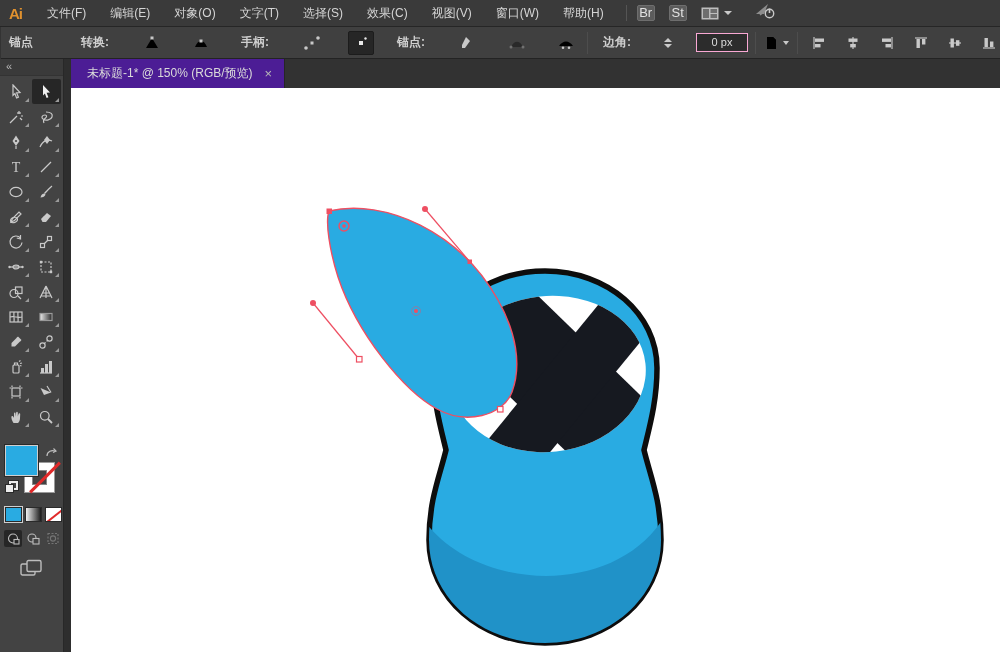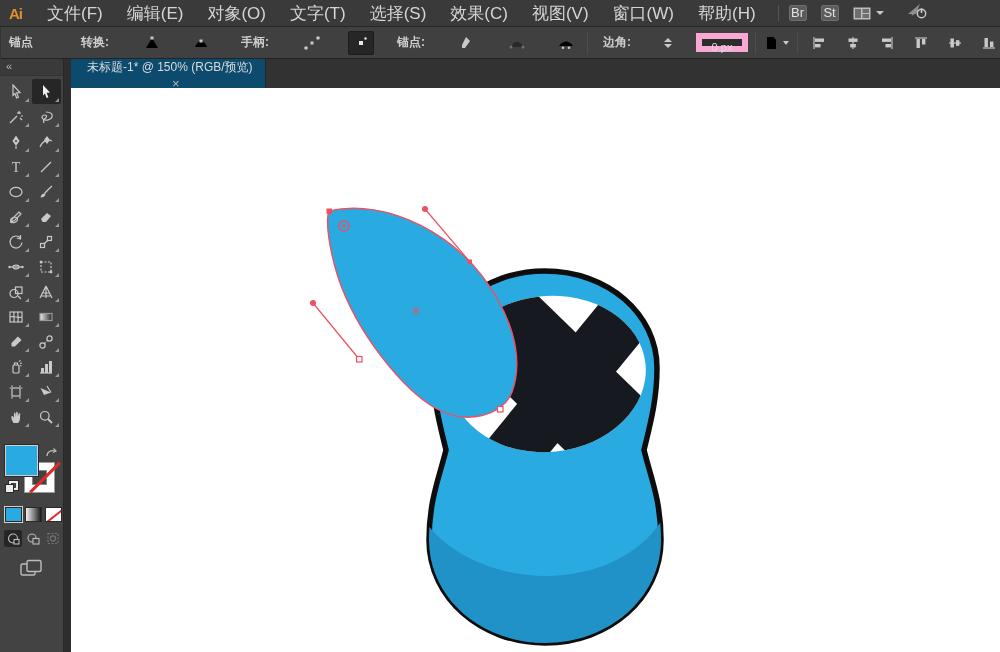--- a/index.html
+++ b/index.html
@@ -3,41 +3,41 @@
 <meta charset="utf-8">
 <style>
   * { margin:0; padding:0; box-sizing:border-box; }
   html,body { width:1000px; height:652px; overflow:hidden; background:#303030;
     font-family:"Liberation Sans","DejaVu Sans",sans-serif; }
   .bar { display:flex; align-items:center; }
 
   
   #menubar { height:27px; background:#3a3a3a; border-bottom:1px solid #262626; }
   #ai-logo { color:#e0912e; font-weight:bold; font-size:15px; padding:0 13px 0 9px; letter-spacing:-1px;}
-  .menu-item { color:#d5d5d5; font-size:17px; padding:0 12px; height:27px; line-height:27px; cursor:default;}
+  .menu-item { color:#d5d5d5; font-size:12px; padding:0 12px; height:27px; line-height:27px; cursor:default;}
   .mdiv { width:1px; height:16px; background:#555; margin:0 10px; }
   .sq-btn { background:#5c5c5c; border:1px solid #6e6e6e; color:#e2e2e2; font-size:13px;
     width:18px; height:16px; line-height:14px; text-align:center; border-radius:2px; margin-right:14px;}
   .ws-icon { display:inline-flex; margin-right:5px; }
   .chev { width:0;height:0;border-left:4px solid transparent;border-right:4px solid transparent;
     border-top:4px solid #c9c9c9; margin-right:16px;}
 
   
   #controlbar { height:32px; background:#404040; border-bottom:1px solid #232323;
     font-size:12px; color:#cfcfcf; }
   .grip { width:7px; height:32px; border-right:1px solid #333;
     background:repeating-linear-gradient(180deg,#4a4a4a 0 2px,#383838 2px 4px); }
   .cb-label { padding:0 8px; white-space:nowrap;font-weight:bold; }
   .cb-group { display:flex; align-items:center;gap:21px; }
   .cdiv { width:1px; height:22px; background:#303030; border-right:1px solid #4d4d4d; margin:0 7px;}
   .ibtn { width:26px; height:24px; display:flex; align-items:center; justify-content:center;
     border-radius:2px; margin:0 1px; }
   .ibtn.pressed { background:#262626; border:1px solid #1c1c1c; }
   .ibtn.disabled { opacity:.35; }
-  .field { width:52px; height:19px; background:#2c2c2c; border:6px solid #f9a8d4;
+  .field { width:52px; height:19px; background:#2c2c2c; border:1px solid #f9a8d4;
     color:#dcdcdc; font-size:11px; text-align:center; line-height:17px; margin-left:3px;}
   .stepper { display:flex; flex-direction:column; justify-content:center; gap:2px; margin-left:4px;}
   .stepper i { width:0;height:0;border-left:4px solid transparent;border-right:4px solid transparent; display:block;}
   .stepper .up { border-bottom:4px solid #c9c9c9; }
   .stepper .dn { border-top:4px solid #c9c9c9; }
   .minichev { width:0;height:0;border-left:3px solid transparent;border-right:3px solid transparent;
     border-top:4px solid #c9c9c9; margin-left:3px;}
 
   
   #main { display:flex; height:593px; }
@@ -73,22 +73,22 @@
     background:#e02a2a; transform:rotate(-38deg);}
   #moderow { display:flex; gap:2px; padding:8px 0 0 4px; }
   .modebtn { width:18px; height:17px; display:flex; align-items:center; justify-content:center; border-radius:2px;}
   .modebtn.pressed { background:#262626; }
   .modebtn svg { stroke:#bdbdbd; fill:none; stroke-width:1.1;}
   #screenmode { margin:12px 0 0 20px; }
 
   
   #docarea { width:929px; display:flex; flex-direction:column; }
   #tabbar { height:29px; background:#323232; display:flex; align-items:flex-end; }
-  #tab { height:29px; background:#0c4a6e; display:flex; align-items:center;
-    padding:0 12px 0 16px; border-right:1px solid #262626;flex-direction:column; }
+  #tab { height:29px; background:#4c1d95; display:flex; align-items:center;
+    padding:0 12px 0 16px; border-right:1px solid #262626; }
   #tab-title { color:#dadada; font-size:12px; white-space:nowrap; }
   #tab-close { color:#b8b8b8; font-size:13px; margin-left:12px; cursor:default;}
   #canvas { position:relative; height:564px; background:#ffffff; }
   #art { position:absolute; left:0; top:0; }
 </style>
 </head>
 <body>
 
 <div id="menubar" class="bar">
   <span id="ai-logo">Ai</span>

